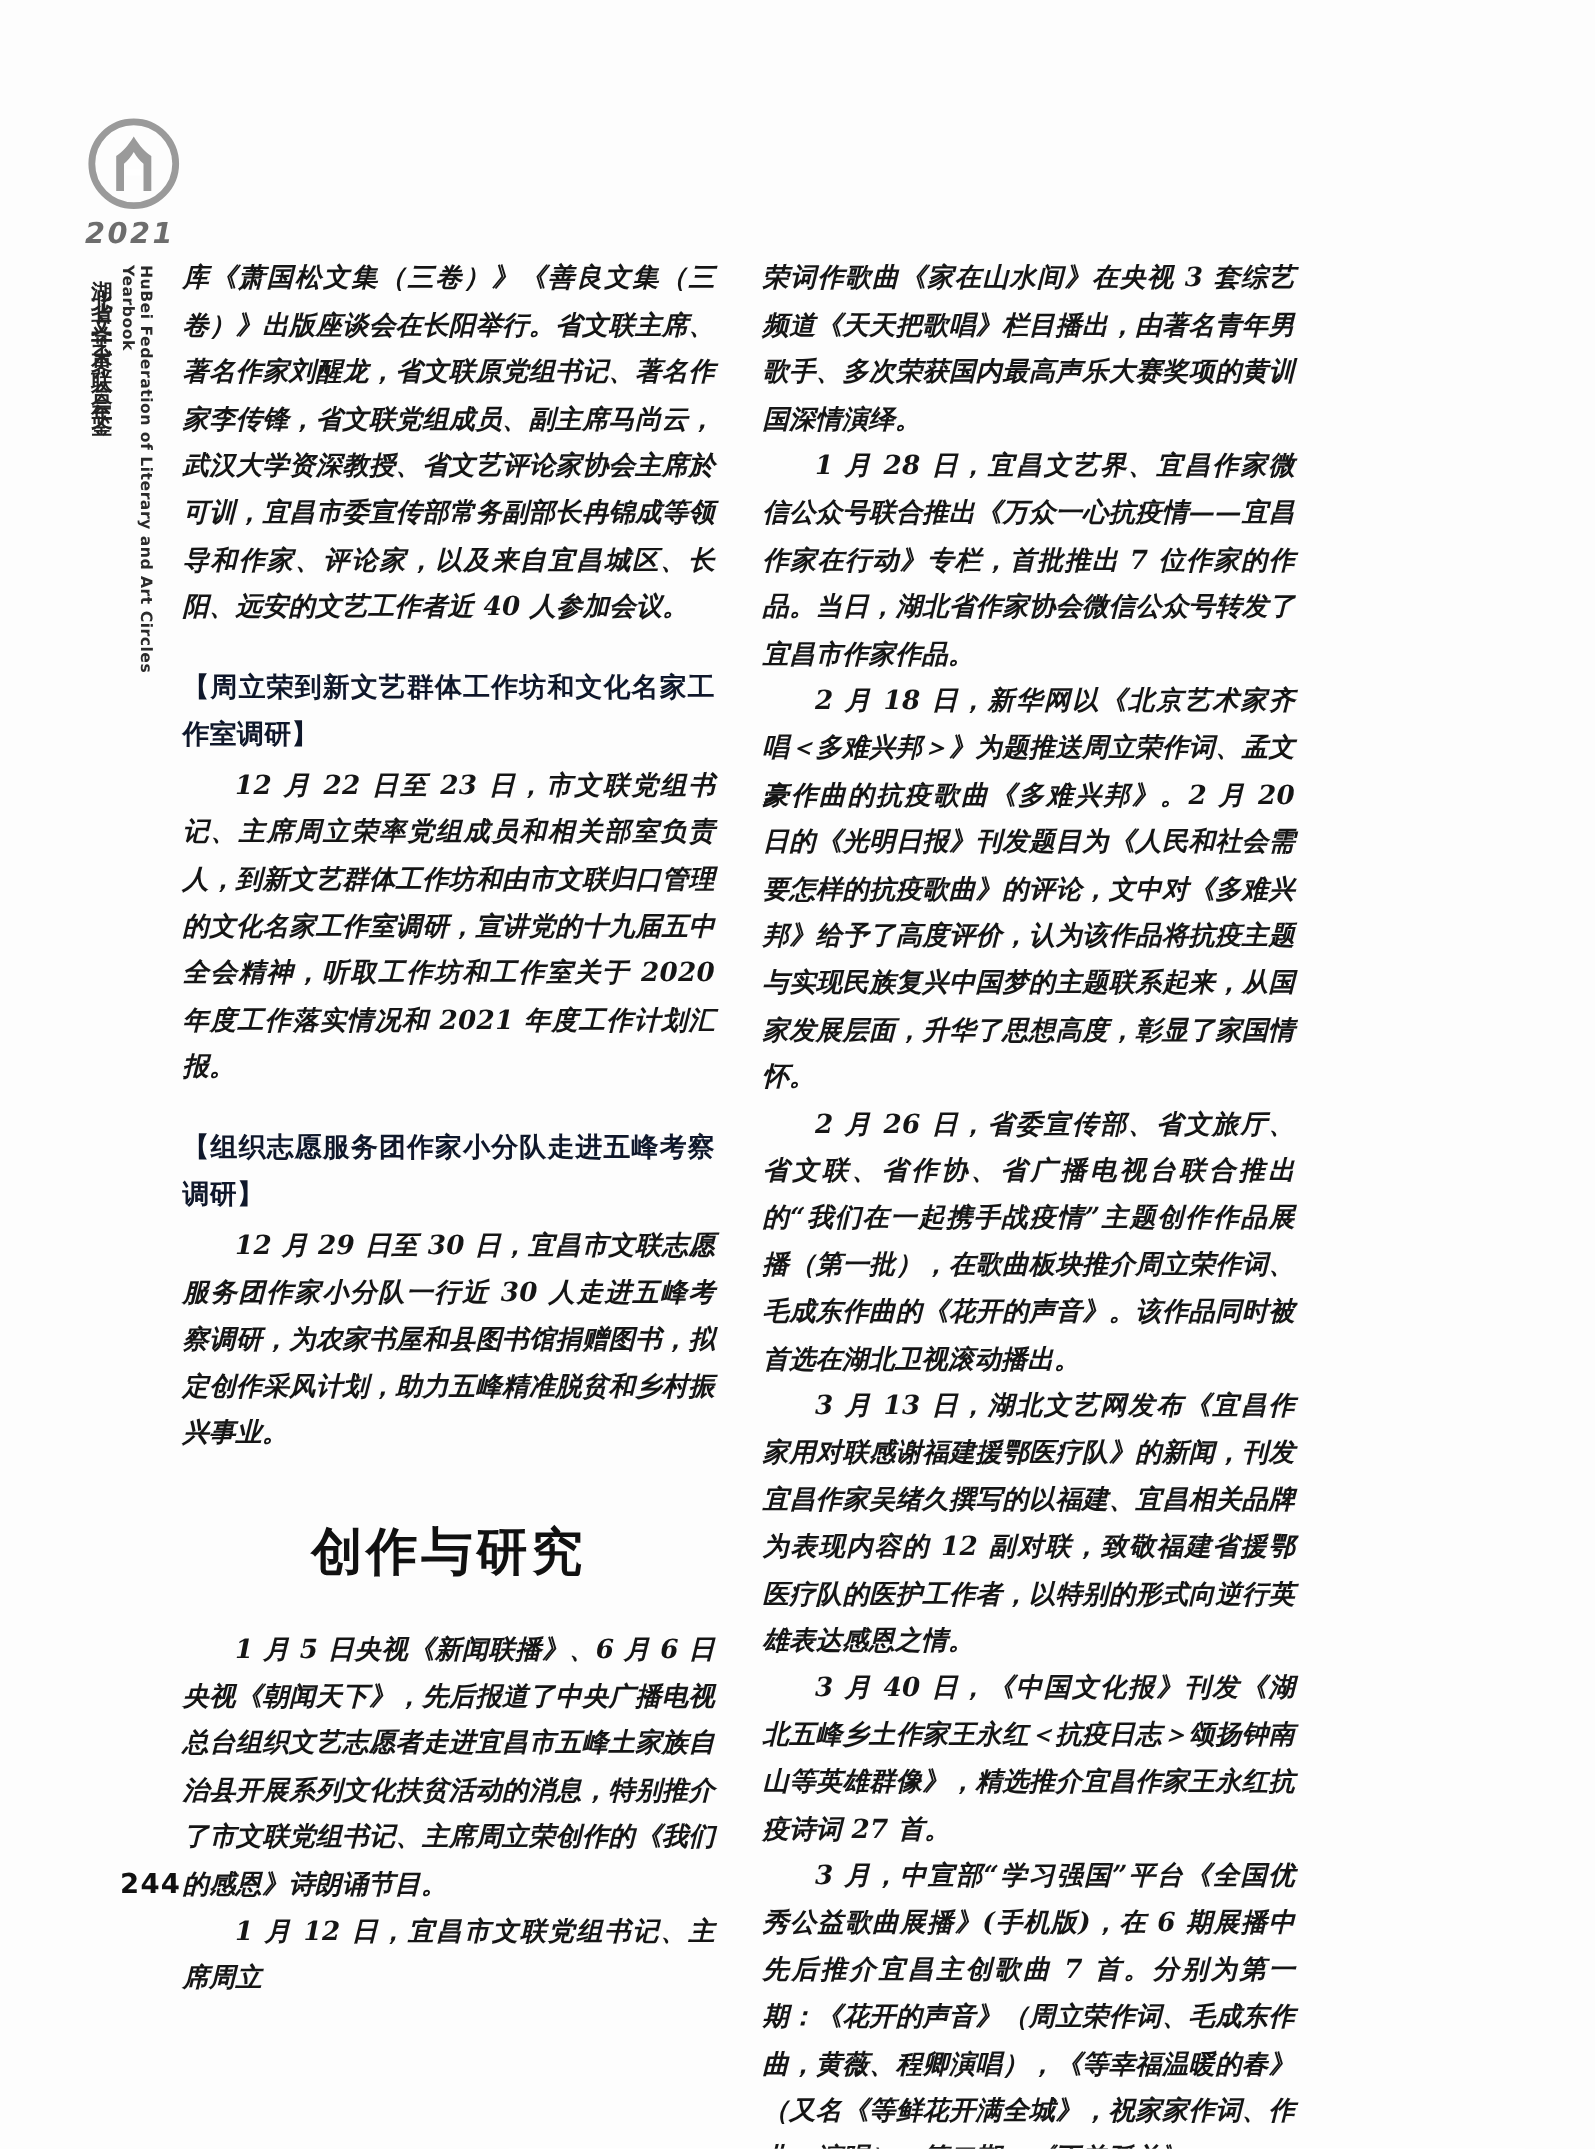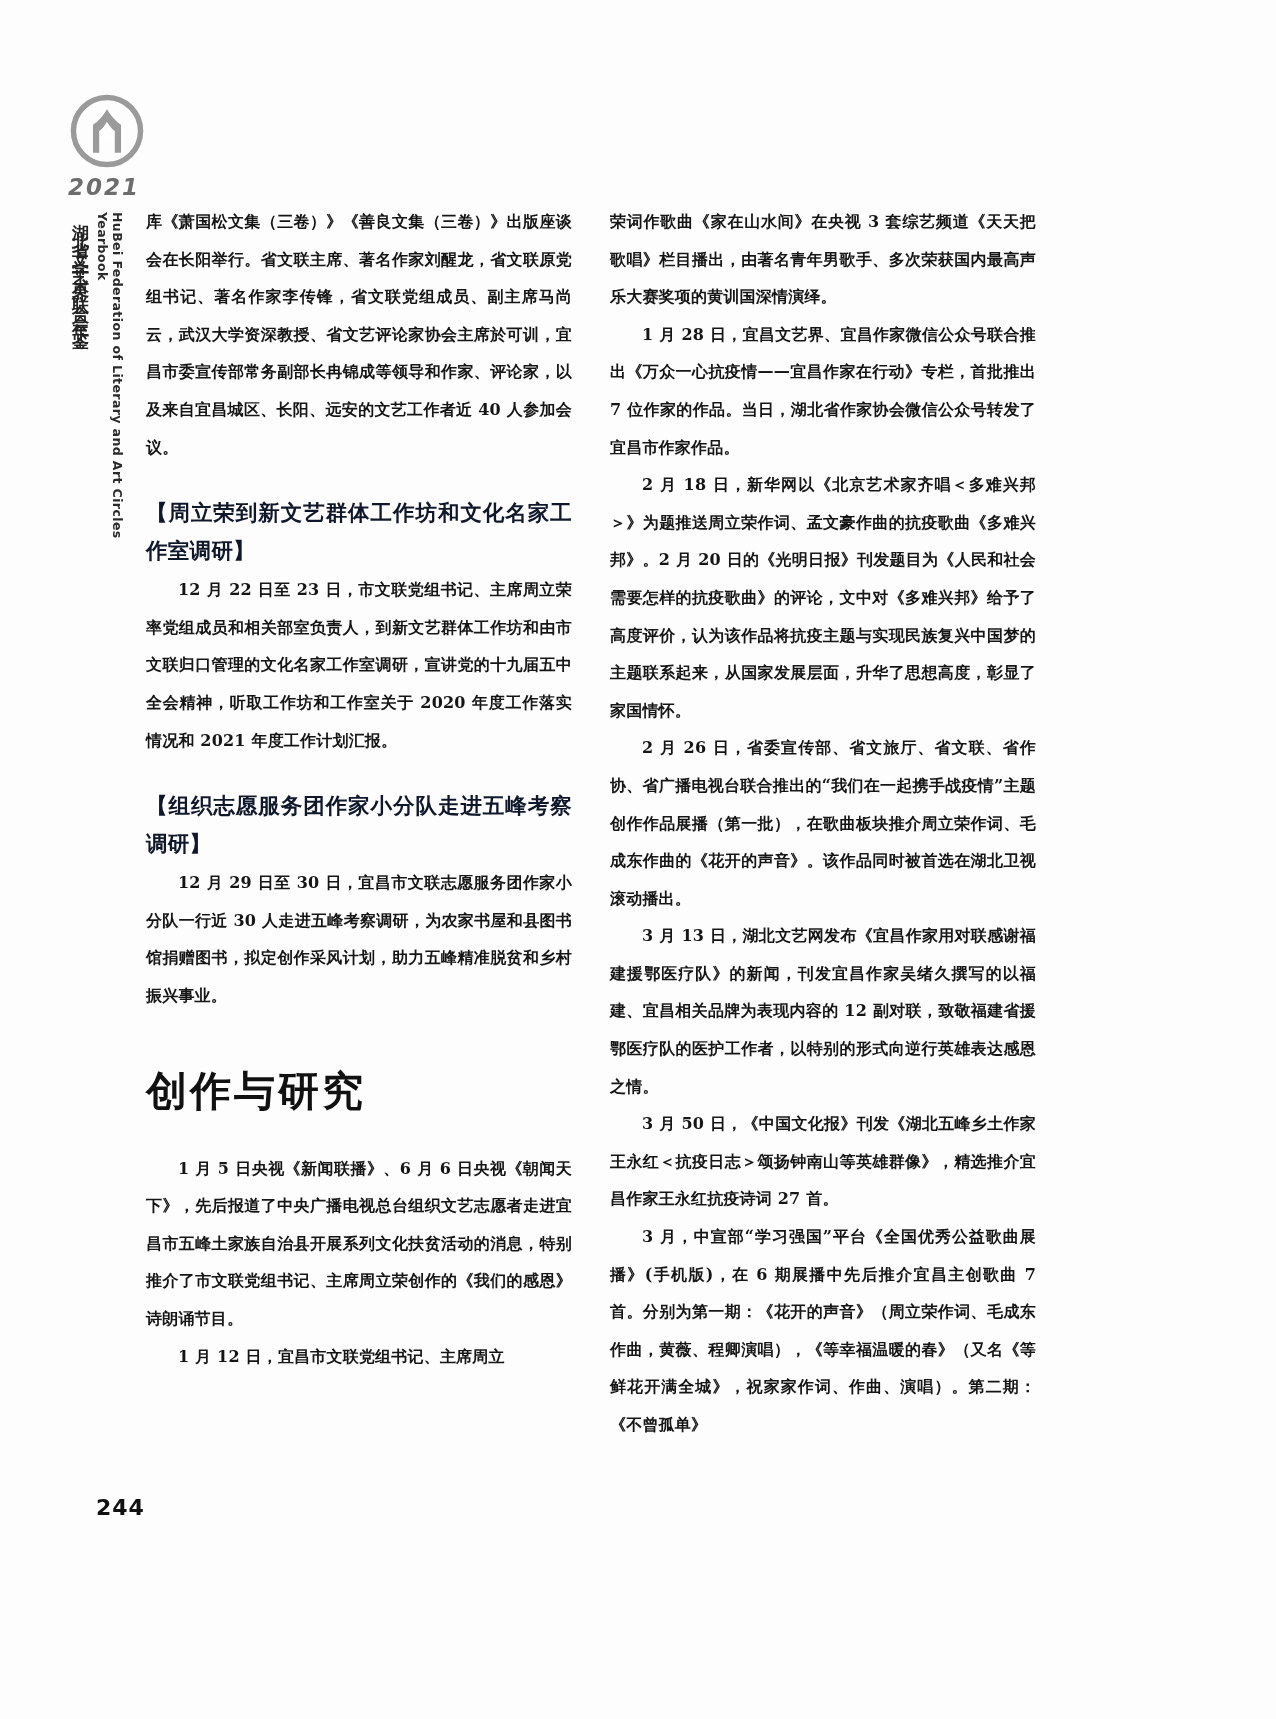--- a/index.html
+++ b/index.html
@@ -84,28 +84,29 @@
     top: 203px;
     width: 426px;
   }
   .col-left  { left: 146px; }
   .col-right { left: 610px; }
 
   p.body {
     margin: 0;
     font-family: "DejaVu Serif", "Liberation Serif", serif;
     font-weight: 700;
-    font-size: 16px;
+    font-size: 21px;
     line-height: 37.6px;
     text-align: justify;
     text-align-last: left;
     text-indent: 2em;
     letter-spacing: 0.2px;
     word-break: break-all;
     color: #151515;
+    font-style: italic;
   }
   p.body.noindent { text-indent: 0; }
 
   h2.section-head {
     margin: 28px 0 2px 0;
     font-family: "DejaVu Sans", "Liberation Sans", sans-serif;
     font-weight: 700;
     font-size: 21.5px;
     line-height: 37.5px;
     letter-spacing: 0.3px;
@@ -114,21 +115,21 @@
     text-align-last: left;
     word-break: break-all;
   }
 
   h1.part-title {
     margin: 52px 0 34px 0;
     font-family: "DejaVu Sans", "Liberation Sans", sans-serif;
     font-weight: 700;
     font-size: 41px;
     letter-spacing: 3px;
-    text-align: left;
+    text-align: center;
     color: #111;
     line-height: 1.2;
   }
 
   
   .page-number {
     position: absolute;
     left: 96px;
     top: 1495px;
     font-family: "DejaVu Sans", "Liberation Sans", sans-serif;
@@ -172,19 +173,19 @@
     <p class="body">1 月 5 日央视《新闻联播》、6 月 6 日央视《朝闻天下》，先后报道了中央广播电视总台组织文艺志愿者走进宜昌市五峰土家族自治县开展系列文化扶贫活动的消息，特别推介了市文联党组书记、主席周立荣创作的《我们的感恩》诗朗诵节目。</p>
     <p class="body">1 月 12 日，宜昌市文联党组书记、主席周立</p>
   </div>
 
   <div class="col col-right">
     <p class="body noindent">荣词作歌曲《家在山水间》在央视 3 套综艺频道《天天把歌唱》栏目播出，由著名青年男歌手、多次荣获国内最高声乐大赛奖项的黄训国深情演绎。</p>
     <p class="body">1 月 28 日，宜昌文艺界、宜昌作家微信公众号联合推出《万众一心抗疫情——宜昌作家在行动》专栏，首批推出 7 位作家的作品。当日，湖北省作家协会微信公众号转发了宜昌市作家作品。</p>
     <p class="body">2 月 18 日，新华网以《北京艺术家齐唱＜多难兴邦＞》为题推送周立荣作词、孟文豪作曲的抗疫歌曲《多难兴邦》。2 月 20 日的《光明日报》刊发题目为《人民和社会需要怎样的抗疫歌曲》的评论，文中对《多难兴邦》给予了高度评价，认为该作品将抗疫主题与实现民族复兴中国梦的主题联系起来，从国家发展层面，升华了思想高度，彰显了家国情怀。</p>
     <p class="body">2 月 26 日，省委宣传部、省文旅厅、省文联、省作协、省广播电视台联合推出的“我们在一起携手战疫情”主题创作作品展播（第一批），在歌曲板块推介周立荣作词、毛成东作曲的《花开的声音》。该作品同时被首选在湖北卫视滚动播出。</p>
     <p class="body">3 月 13 日，湖北文艺网发布《宜昌作家用对联感谢福建援鄂医疗队》的新闻，刊发宜昌作家吴绪久撰写的以福建、宜昌相关品牌为表现内容的 12 副对联，致敬福建省援鄂医疗队的医护工作者，以特别的形式向逆行英雄表达感恩之情。</p>
-    <p class="body">3 月 50 日，《中国文化报》刊发《湖北五峰乡土作家王永红＜抗疫日志＞颂扬钟南山等英雄群像》，精选推介宜昌作家王永红抗疫诗词 27 首。</p>
+    <p class="body">3 月 40 日，《中国文化报》刊发《湖北五峰乡土作家王永红＜抗疫日志＞颂扬钟南山等英雄群像》，精选推介宜昌作家王永红抗疫诗词 27 首。</p>
     <p class="body">3 月，中宣部“学习强国”平台《全国优秀公益歌曲展播》(手机版)，在 6 期展播中先后推介宜昌主创歌曲 7 首。分别为第一期：《花开的声音》（周立荣作词、毛成东作曲，黄薇、程卿演唱），《等幸福温暖的春》（又名《等鲜花开满全城》，祝家家作词、作曲、演唱）。第二期：《不曾孤单》</p>
   </div>
 
   <div class="page-number">244</div>
 
 </div>
 
 </body></html>

